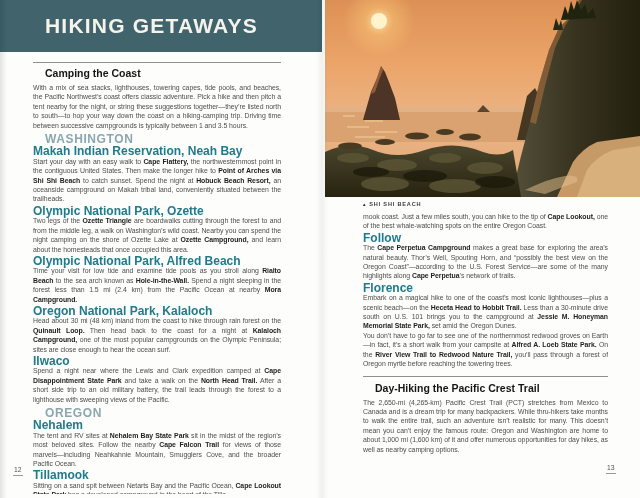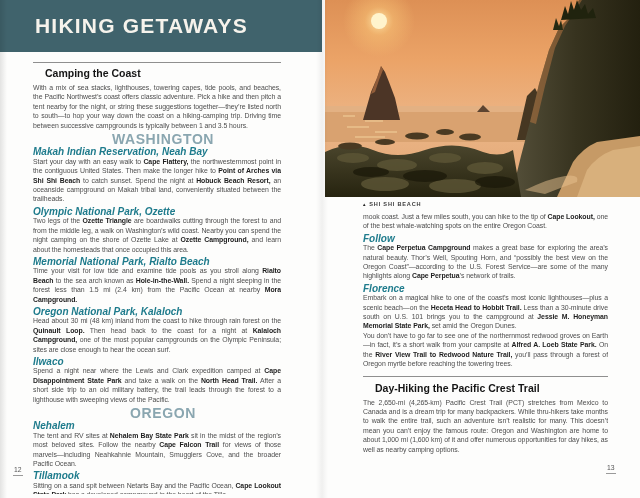--- a/index.html
+++ b/index.html
@@ -8,35 +8,35 @@
     font-family:"Liberation Sans","DejaVu Sans",sans-serif;overflow:hidden;
   }
   .edge-shade{position:absolute;left:0;top:0;width:7px;height:498px;
     background:linear-gradient(90deg,rgba(0,0,0,0.10),rgba(0,0,0,0));}
   .gutter{position:absolute;left:316px;top:0;width:12px;height:498px;
     background:linear-gradient(90deg,rgba(0,0,0,0),rgba(0,0,0,0.05) 50%,rgba(0,0,0,0));}
   
   .band{position:absolute;left:0;top:0;width:322px;height:52px;background:#40636c;
     display:flex;align-items:center;}
   .band-title{color:#f6f3ec;font-size:21px;font-weight:bold;letter-spacing:1.2px;
-    padding-left:35px;white-space:nowrap;}
+    padding-left:45px;white-space:nowrap;}
   
   .col{position:absolute;overflow:hidden;}
   .left-col{left:33px;top:62px;width:248px;height:432px;}
   .right-col{left:363px;top:212px;width:245px;height:258px;}
   .rule{border-top:1px solid #8f8f8f;height:0;margin:0 0 4px 0;}
   .section-title{font-size:10.5px;line-height:12px;font-weight:bold;color:#151515;
     margin:1px 0 4px 12px;}
   p.body{font-size:6.9px;line-height:9.4px;color:#4d4d4d;margin:0;
     text-align:justify;letter-spacing:-0.05px;}
   p.body .bold{font-weight:bold;color:#1d1d1d;}
-  .region-heading{font-size:14px;line-height:9.4px;font-weight:bold;color:#8aa6b0;
-    letter-spacing:0.6px;margin:5px 0 0 12px;text-align:center;}
-  .entry-title{font-size:10px;line-height:9.4px;font-weight:bold;color:#1e7b8c;
-    margin:3px 0 0 0;font-style:italic;}
+  .region-heading{font-size:12px;line-height:9.4px;font-weight:bold;color:#8aa6b0;
+    letter-spacing:0.6px;margin:5px 0 0 12px;}
+  .entry-title{font-size:12px;line-height:9.4px;font-weight:bold;color:#1e7b8c;
+    margin:3px 0 0 0;}
   .rule2{margin:7px 0 5px 0;}
   
   .photo{position:absolute;left:325px;top:0;width:315px;height:197px;overflow:hidden;}
   .photo svg{display:block;}
   .caption{position:absolute;left:362px;top:201px;font-size:5.6px;letter-spacing:0.8px;
     color:#3c3c3c;font-weight:bold;}
   .cap-marker{font-size:4.5px;color:#222;margin-right:2px;vertical-align:0.5px;}
   
   .pagenum{position:absolute;font-size:6.8px;color:#555;
     border-bottom:1px solid #9a9a9a;padding:0 1px 1.5px 1px;}
@@ -55,21 +55,21 @@
   <div class="col left-col">
     <div class="rule"></div>
     <h2 class="section-title">Camping the Coast</h2>
     <p class="body"><span>With a mix of sea stacks, lighthouses, towering capes, tide pools, and beaches, the Pacific Northwest’s coast offers classic adventure. Pick a hike and then pitch a tent nearby for the night, or string these suggestions together—they’re listed north to south—to hop your way down the coast on a hiking-camping trip. Driving time between successive campgrounds is typically between 1 and 3.5 hours.</span></p>
     <div id="regions">
         <h3 class="region-heading">WASHINGTON</h3>
         <h4 class="entry-title">Makah Indian Reservation, Neah Bay</h4>
         <p class="body"><span>Start your day with an easy walk to </span><span class="bold">Cape Flattery,</span><span> the northwesternmost point in the contiguous United States. Then make the longer hike to </span><span class="bold">Point of Arches via Shi Shi Beach</span><span> to catch sunset. Spend the night at </span><span class="bold">Hobuck Beach Resort,</span><span> an oceanside campground on Makah tribal land, conveniently situated between the trailheads.</span></p>
         <h4 class="entry-title">Olympic National Park, Ozette</h4>
         <p class="body"><span>Two legs of the </span><span class="bold">Ozette Triangle</span><span> are boardwalks cutting through the forest to and from the middle leg, a walk on Washington’s wild coast. Nearby you can spend the night camping on the shore of Ozette Lake at </span><span class="bold">Ozette Campground,</span><span> and learn about the homesteads that once occupied this area.</span></p>
-        <h4 class="entry-title">Memorial National Park, Rialto Beach</h4>
+        <h4 class="entry-title">Olympic National Park, Alfred Beach</h4>
         <p class="body"><span>Time your visit for low tide and examine tide pools as you stroll along </span><span class="bold">Rialto Beach</span><span> to the sea arch known as </span><span class="bold">Hole-in-the-Wall.</span><span> Spend a night sleeping in the forest less than 1.5 mi (2.4 km) from the Pacific Ocean at nearby </span><span class="bold">Mora Campground.</span></p>
         <h4 class="entry-title">Oregon National Park, Kalaloch</h4>
         <p class="body"><span>Head about 30 mi (48 km) inland from the coast to hike through rain forest on the </span><span class="bold">Quinault Loop.</span><span> Then head back to the coast for a night at </span><span class="bold">Kalaloch Campground,</span><span> one of the most popular campgrounds on the Olympic Peninsula; sites are close enough to hear the ocean surf.</span></p>
         <h4 class="entry-title">Ilwaco</h4>
         <p class="body"><span>Spend a night near where the Lewis and Clark expedition camped at </span><span class="bold">Cape Disappointment State Park</span><span> and take a walk on the </span><span class="bold">North Head Trail.</span><span> After a short side trip to an old military battery, the trail leads through the forest to a lighthouse with sweeping views of the Pacific.</span></p>
         <h3 class="region-heading">OREGON</h3>
         <h4 class="entry-title">Nehalem</h4>
         <p class="body"><span>The tent and RV sites at </span><span class="bold">Nehalem Bay State Park</span><span> sit in the midst of the region’s most beloved sites. Follow the nearby </span><span class="bold">Cape Falcon Trail</span><span> for views of those marvels—including Neahkahnie Mountain, Smugglers Cove, and the broader Pacific Ocean.</span></p>
         <h4 class="entry-title">Tillamook</h4>
         <p class="body"><span>Sitting on a sand spit between Netarts Bay and the Pacific Ocean, </span><span class="bold">Cape Lookout State Park</span><span> has a developed campground in the heart of the Tilla-</span></p>

